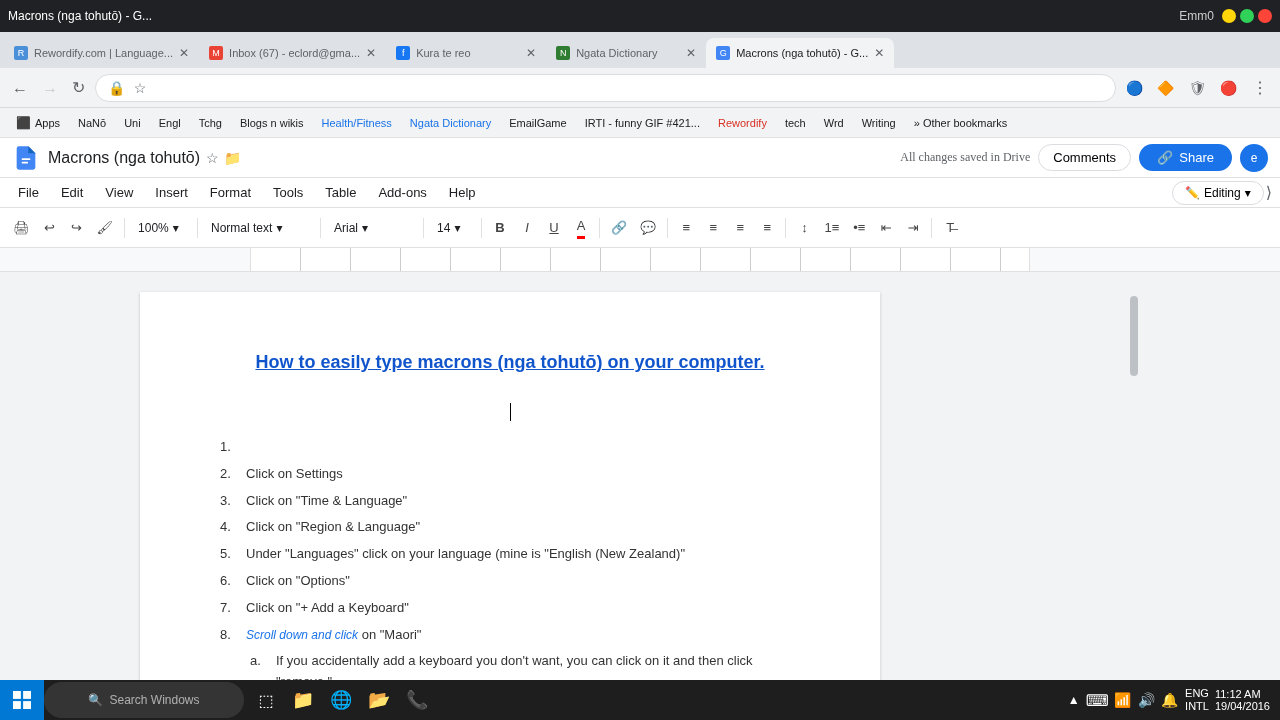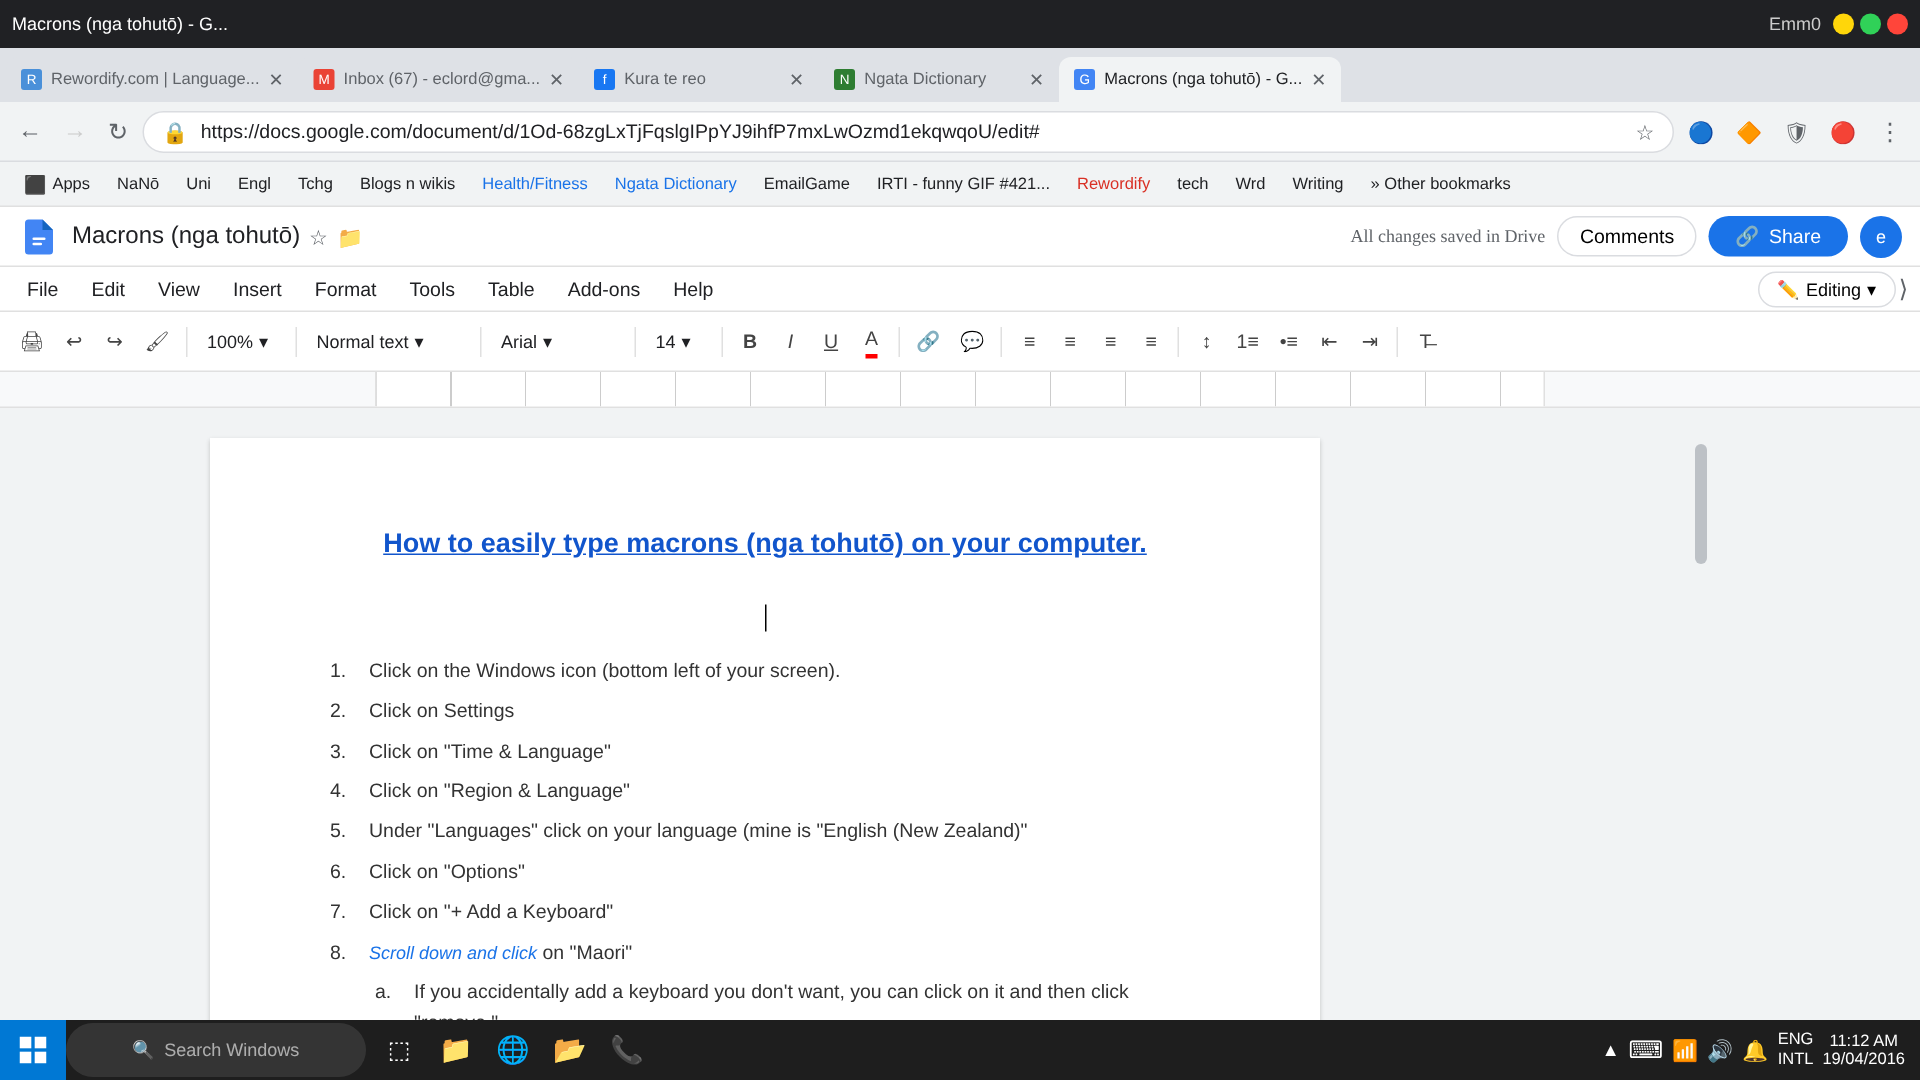--- a/index.html
+++ b/index.html
@@ -277,21 +277,21 @@
       display: flex;
       align-items: center;
       z-index: 100;
     }
     .taskbar-start { width: 44px; height: 40px; background: #0078d4; display: flex; align-items: center; justify-content: center; cursor: pointer; }
     .taskbar-items { display: flex; align-items: center; gap: 2px; padding: 0 4px; flex: 1; }
     .taskbar-item { width: 36px; height: 36px; display: flex; align-items: center; justify-content: center; cursor: pointer; border-radius: 4px; }
     .taskbar-right { display: flex; align-items: center; gap: 6px; padding: 0 10px; color: white; font-size: 11px; }
 
     
-    .time-display { text-align: center; }
+    .time-display { text-align: left; }
     .tb-bold { font-weight: bold; }
     .tb-italic { font-style: italic; }
     .tb-underline { text-decoration: underline; }
     .color-indicator { width: 8px; height: 3px; background: #ff0000; margin-top: 1px; }
   </style>
 </head>
 <body>
 
 <div class="title-bar">
   <div class="title-bar-left">
@@ -334,21 +334,20 @@
     <span class="tab-close">✕</span>
   </div>
 </div>
 
 <div class="address-bar">
   <button class="nav-btn">←</button>
   <button class="nav-btn" style="color:#ccc;">→</button>
   <button class="nav-btn">↻</button>
   <div class="url-bar">
     <span style="font-size:14px;color:#5f6368;">🔒</span>
-    <span class="url-text">https://docs.google.com/document/d/1Od-68zgLxTjFqslgIPpYJ9ihfP7mxLwOzmd1ekqwqoU/edit#</span>
     <span style="font-size:14px;color:#5f6368;">☆</span>
   </div>
   <div class="address-icons">
     <span class="addr-icon" style="font-size:14px;">🔵</span>
     <span class="addr-icon" style="font-size:14px;">🔶</span>
     <span class="addr-icon" style="font-size:14px;">🛡</span>
     <span class="addr-icon" style="font-size:14px;">🔴</span>
     <span class="addr-icon">⋮</span>
   </div>
 </div>
@@ -517,21 +516,20 @@
           </div>
 
           <div style="text-align:center;margin-bottom:16px;">
             <span class="doc-cursor"></span>
           </div>
 
 
           <ol class="doc-list">
             <li>
               <span class="num">1.</span>
-              <span>Click on the Windows icon (bottom left of your screen).</span>
             </li>
             <li>
               <span class="num">2.</span>
               <span>Click on Settings</span>
             </li>
             <li>
               <span class="num">3.</span>
               <span>Click on "Time &amp; Language"</span>
             </li>
             <li>

